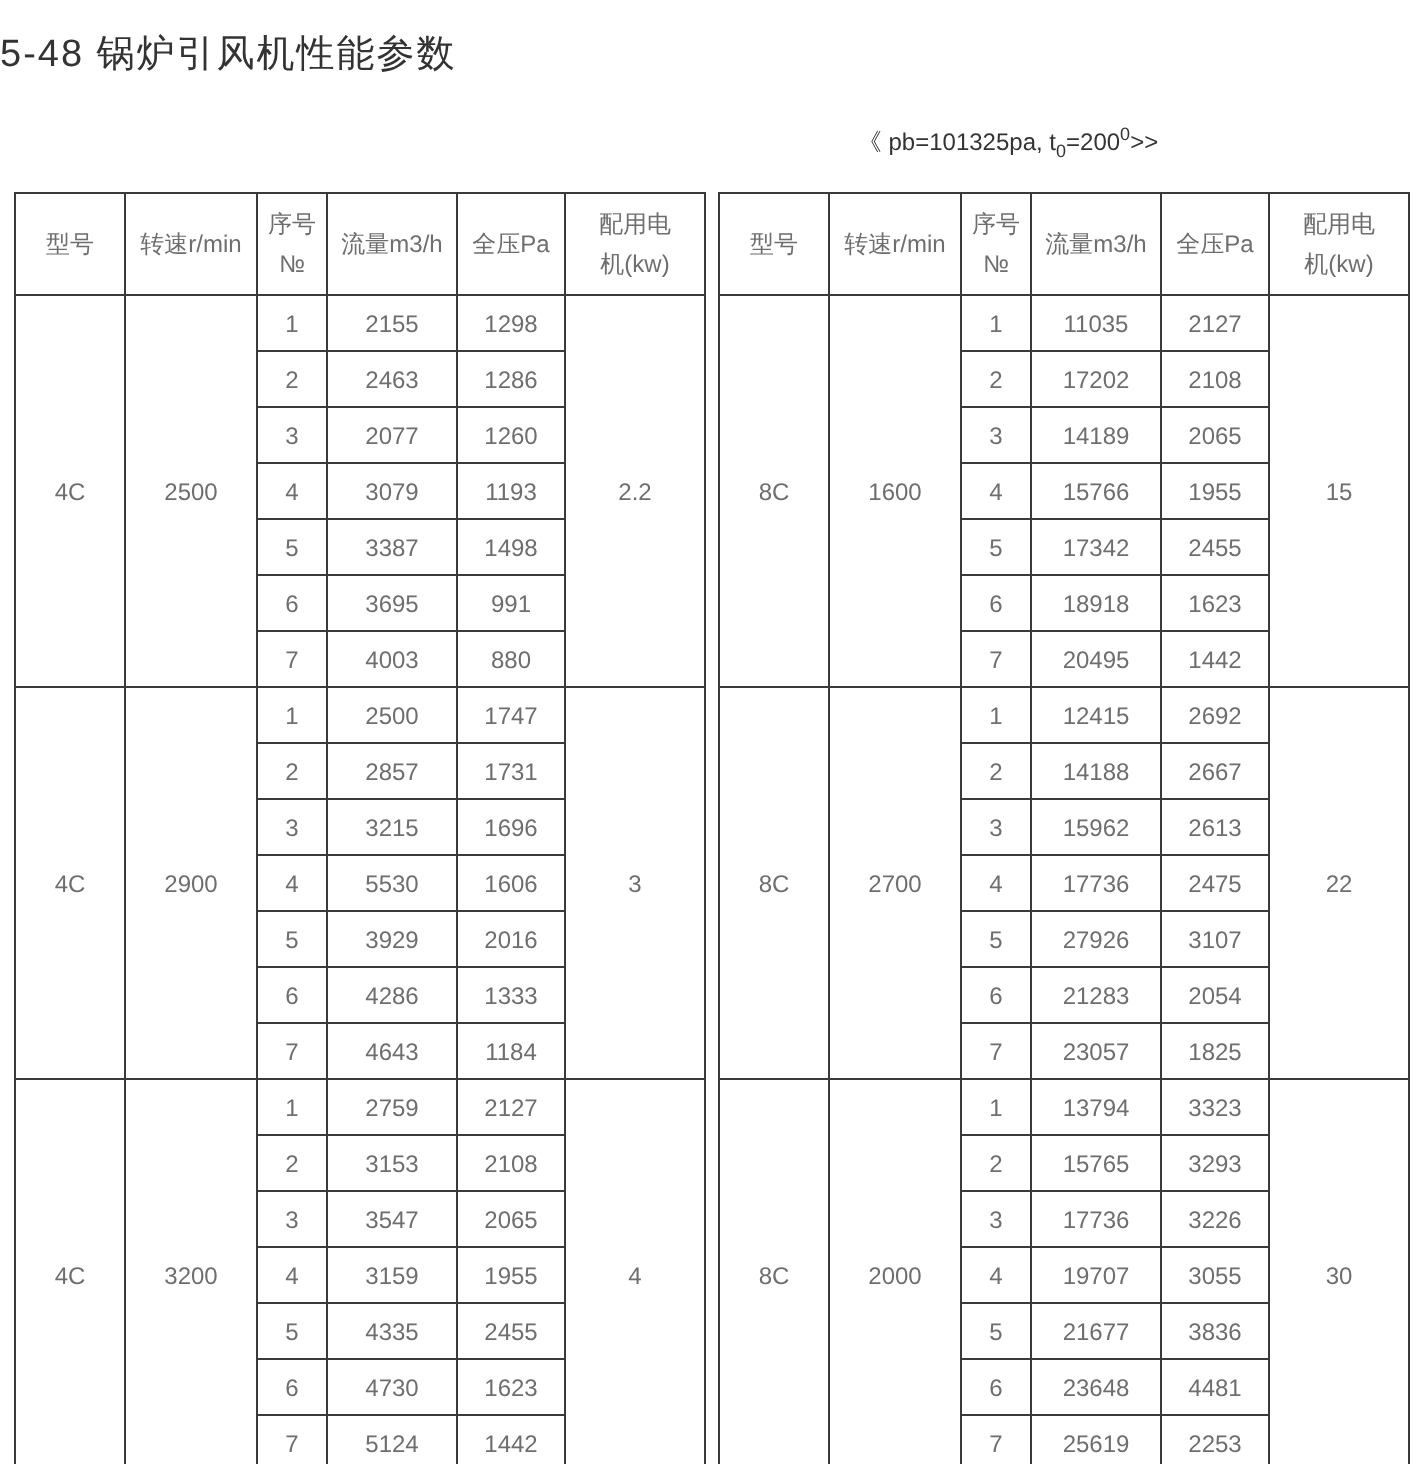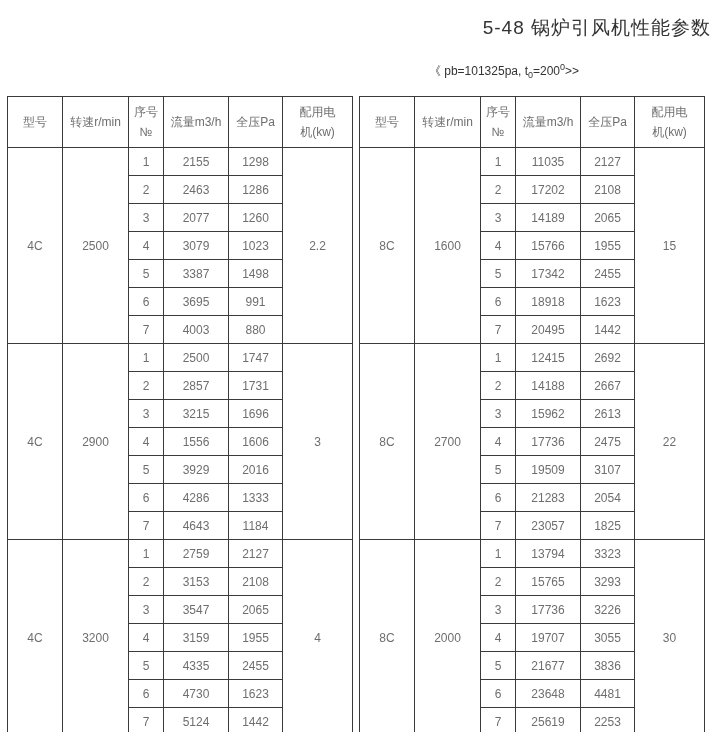--- a/index.html
+++ b/index.html
@@ -10,21 +10,21 @@
   }
   *{box-sizing:border-box;}
   html,body{margin:0;padding:0;}
   body{
     width:711px;height:732px;overflow:hidden;
     background:var(--background);
     font-family:"Liberation Sans","DejaVu Sans",sans-serif;
   }
   .page-title{
     margin:15px 0 0 0;
-    text-align:right;
+    text-align:left;
     font-size:19px;
     font-weight:normal;
     letter-spacing:1px;
     color:var(--title);
     line-height:26px;
   }
   .page-subtitle{
     margin-top:17px;
     text-align:center;
     padding-left:273px;
@@ -106,21 +106,21 @@
           <td>1286</td>
         </tr>
         <tr>
           <td>3</td>
           <td>2077</td>
           <td>1260</td>
         </tr>
         <tr>
           <td>4</td>
           <td>3079</td>
-          <td>1023</td>
+          <td>1193</td>
         </tr>
         <tr>
           <td>5</td>
           <td>3387</td>
           <td>1498</td>
         </tr>
         <tr>
           <td>6</td>
           <td>3695</td>
           <td>991</td>
@@ -143,21 +143,21 @@
           <td>2857</td>
           <td>1731</td>
         </tr>
         <tr>
           <td>3</td>
           <td>3215</td>
           <td>1696</td>
         </tr>
         <tr>
           <td>4</td>
-          <td>1556</td>
+          <td>5530</td>
           <td>1606</td>
         </tr>
         <tr>
           <td>5</td>
           <td>3929</td>
           <td>2016</td>
         </tr>
         <tr>
           <td>6</td>
           <td>4286</td>
@@ -287,21 +287,21 @@
           <td>15962</td>
           <td>2613</td>
         </tr>
         <tr>
           <td>4</td>
           <td>17736</td>
           <td>2475</td>
         </tr>
         <tr>
           <td>5</td>
-          <td>19509</td>
+          <td>27926</td>
           <td>3107</td>
         </tr>
         <tr>
           <td>6</td>
           <td>21283</td>
           <td>2054</td>
         </tr>
         <tr>
           <td>7</td>
           <td>23057</td>

